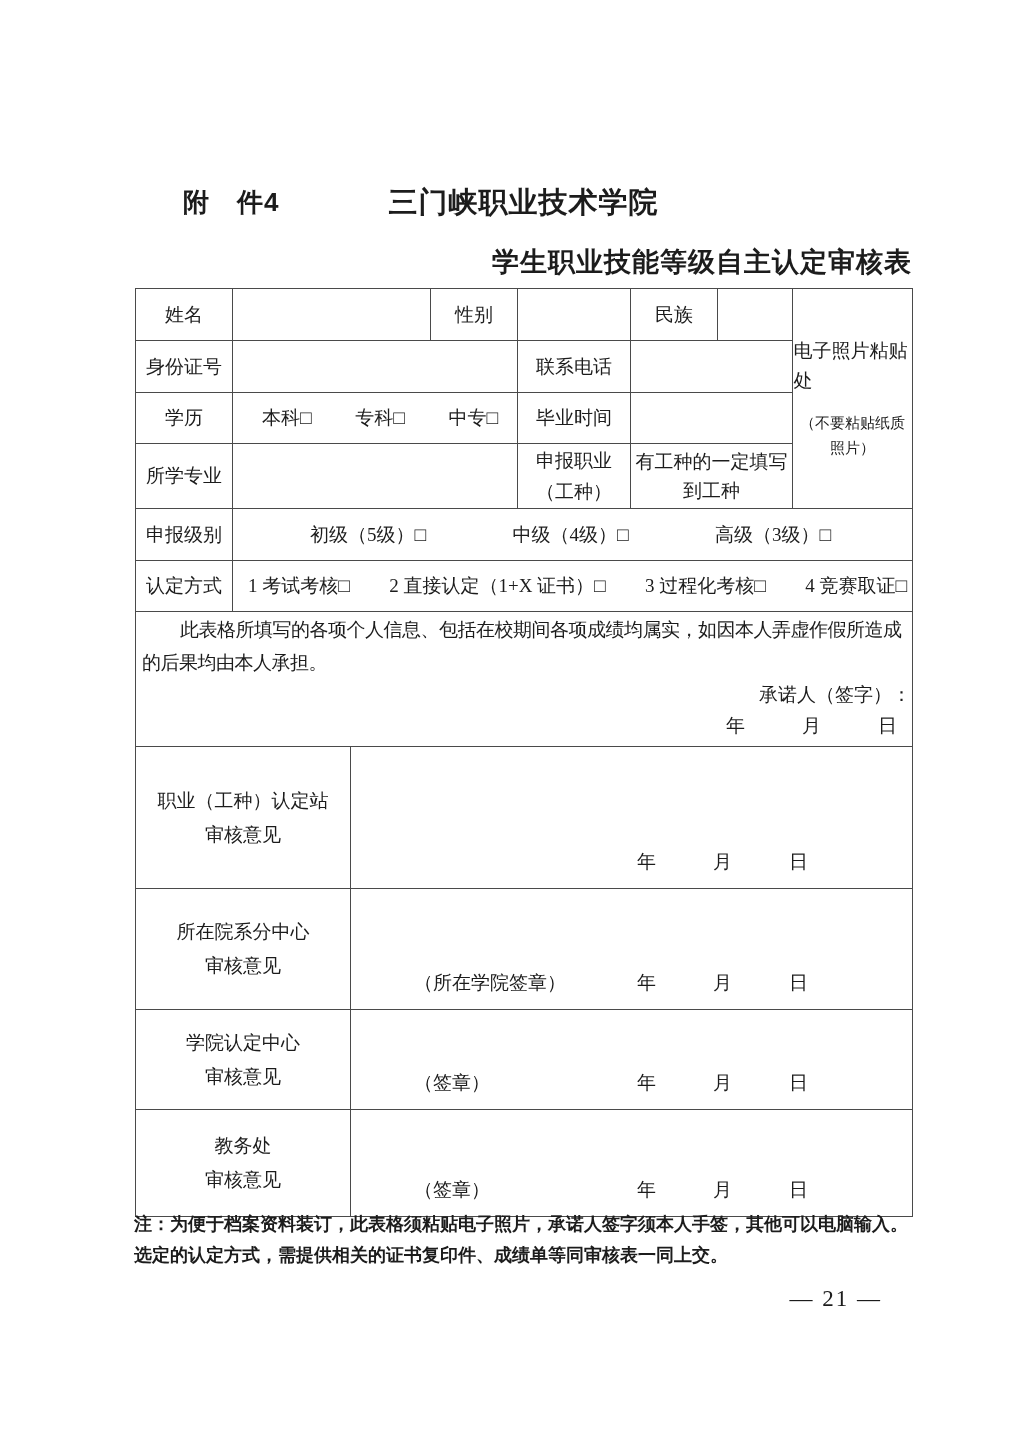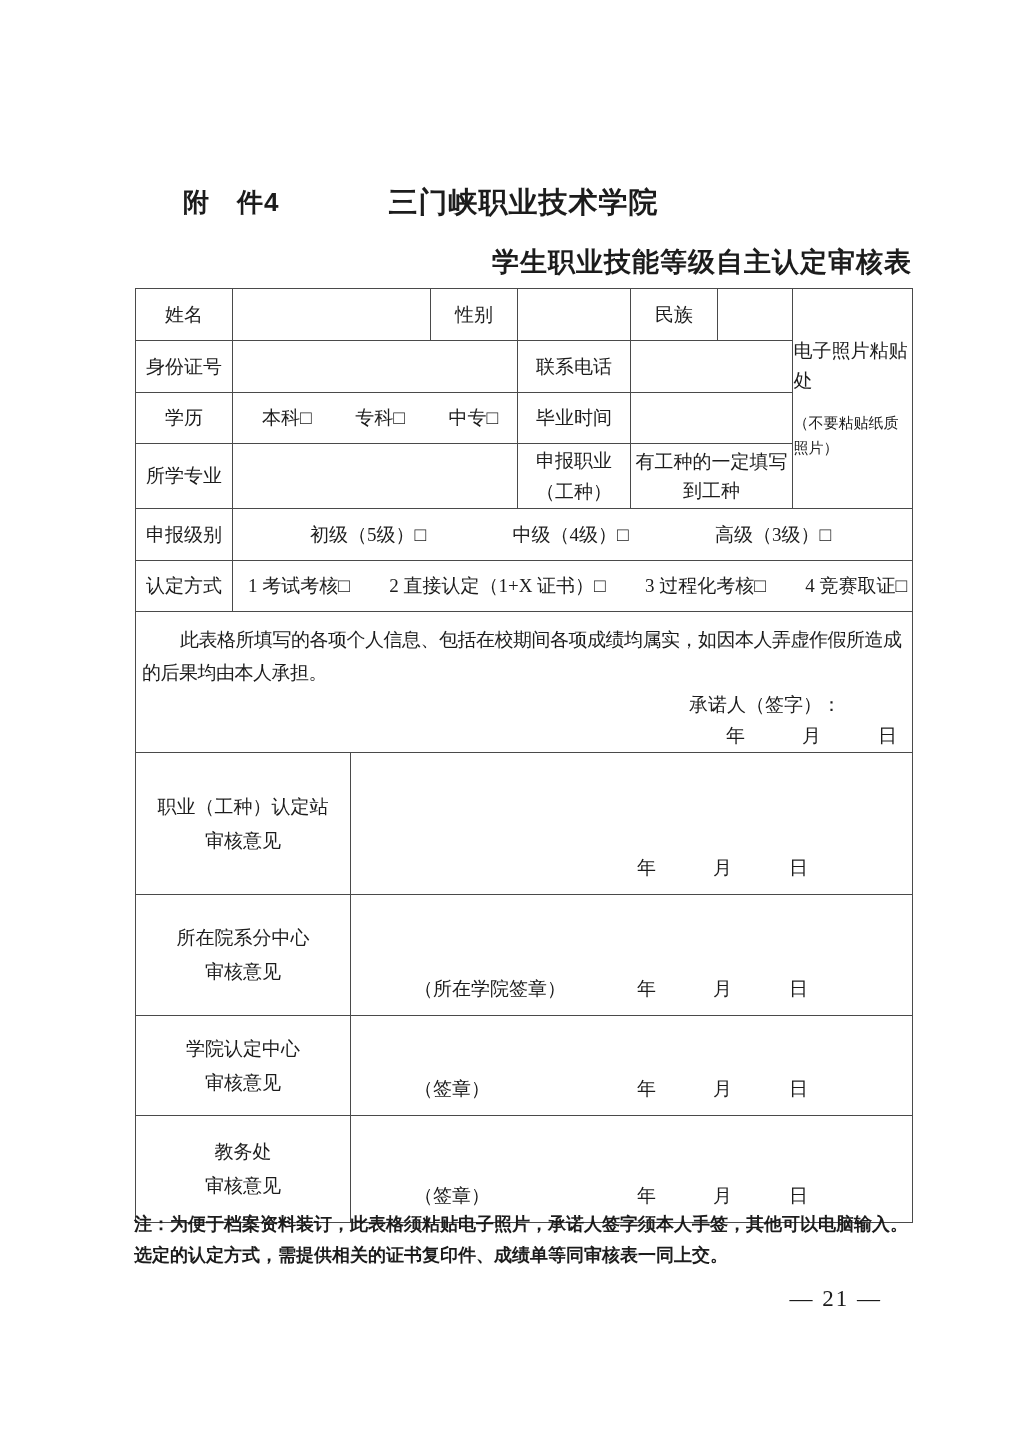--- a/index.html
+++ b/index.html
@@ -33,32 +33,32 @@
   #tableB{margin-top:-1px;}
   
   .optrow{display:flex;justify-content:space-between;align-items:center;height:100%;}
   .edu .optrow{padding:0 18px 0 28px;}
   .lvl .optrow{padding:0 80px 0 76px;}
   .mth .optrow{padding:0 4px 0 14px;}
   
   .photo-cell{vertical-align:middle;}
   .photo-inner{display:flex;flex-direction:column;align-items:center;}
   .photo-title{width:118px;text-align:left;font-size:19px;line-height:30px;}
-  .photo-note{width:118px;text-align:left;font-size:15px;line-height:25px;margin-top:15px;}
+  .photo-note{width:118px;text-align:center;font-size:15px;line-height:25px;margin-top:15px;}
   
   .two-line{line-height:31px;}
   
   .occ-note{text-align:center;vertical-align:middle;line-height:29px;padding:0 4px;}
   
   .commit-cell{vertical-align:top;}
   .commit-text{
-    margin:10px 5px 0 5px;text-indent:2em;line-height:33px;
+    margin:0 5px 0 5px;text-indent:2em;line-height:33px;
     font-size:19px;letter-spacing:-0.5px;text-align:left;
   }
-  .commit-sign{text-align:right;padding-right:70px;line-height:31px;font-size:19px;}
+  .commit-sign{text-align:right;line-height:31px;font-size:19px;}
   .commit-date{text-align:right;padding-right:14px;line-height:31px;font-size:19px;}
   
   .rv-label{text-align:center;vertical-align:middle;line-height:34px;}
   .rv-content{vertical-align:bottom;}
   .rv-bottom{display:flex;align-items:baseline;padding-bottom:12px;}
   .rv-stamp{margin-left:62px;}
   .rv-date{margin-left:auto;margin-right:103px;}
   
   .footnote{
     position:absolute;top:1210px;left:134px;width:779px;

